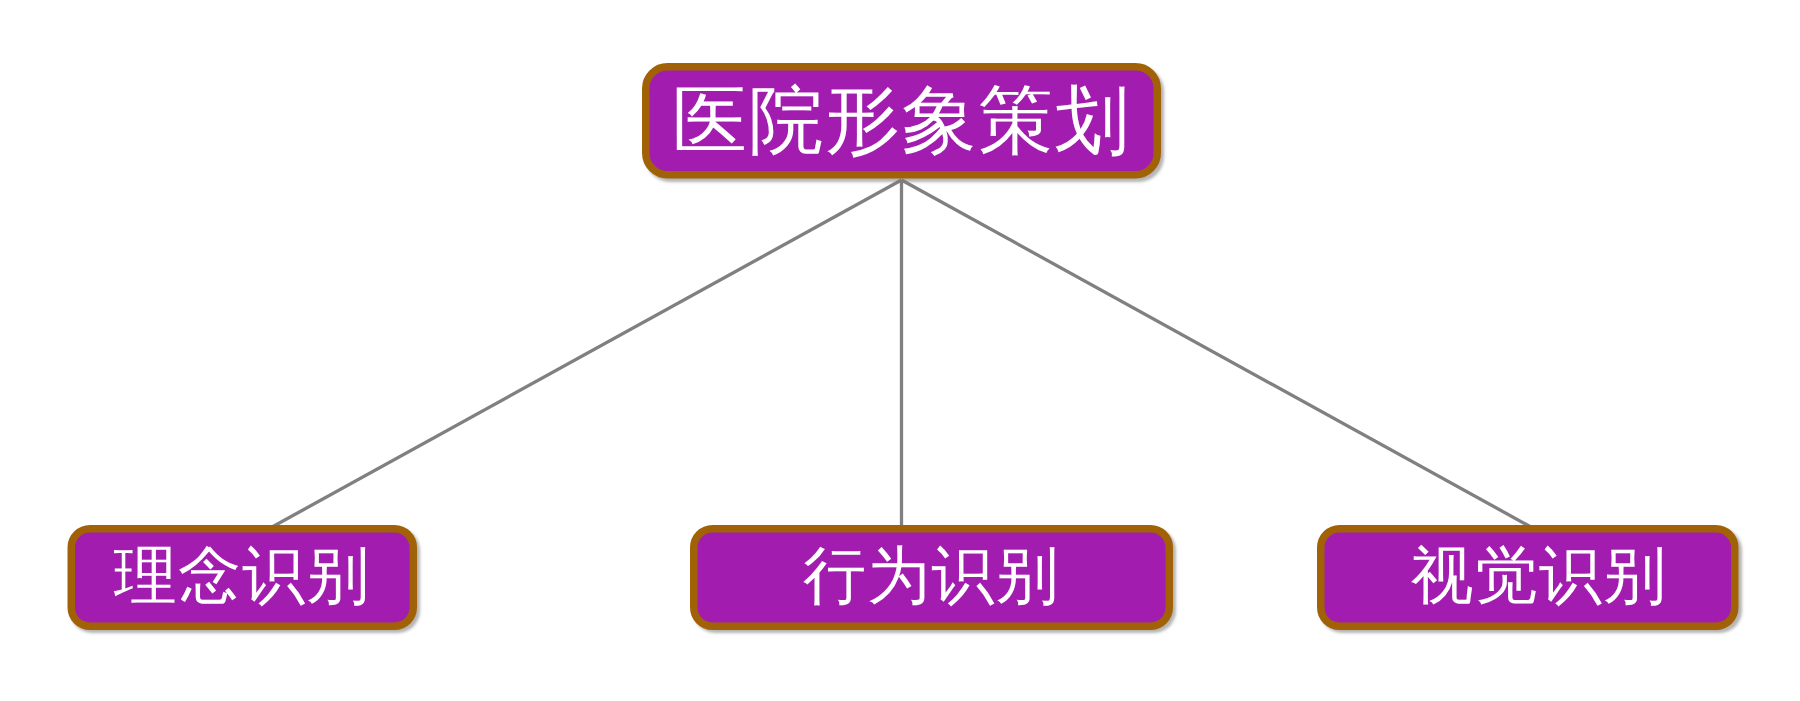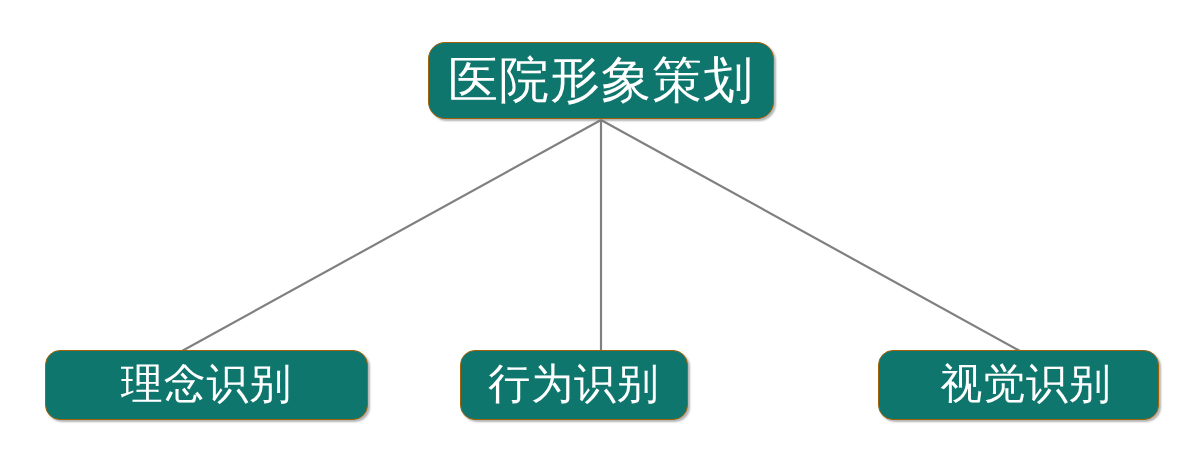--- a/index.html
+++ b/index.html
@@ -21,22 +21,22 @@
     position: absolute;
     left: 0;
     top: 0;
     width: 1200px;
     height: 467px;
     pointer-events: none;
   }
   .node {
     position: absolute;
     box-sizing: border-box;
-    background: #0f766e;
-    border: 1px solid #a16207;
+    background: #a21caf;
+    border: 5px solid #a16207;
     border-radius: 16px;
     display: flex;
     align-items: center;
     justify-content: center;
     color: #ffffff;
     box-shadow: 2px 2px 2px rgba(120,120,120,0.55);
     -webkit-font-smoothing: antialiased;
   }
   .node-label {
     display: block;
@@ -60,25 +60,25 @@
   .node-child {
     top: 350px;
     height: 70px;
     border-radius: 15px;
   }
   .node-child .node-label {
     font-size: 42px;
   }
   #node-child-0 {
     left: 45px;
-    width: 323px;
+    width: 233px;
   }
   #node-child-1 {
     left: 460px;
-    width: 228px;
+    width: 322px;
   }
   #node-child-2 {
     left: 878px;
     width: 281px;
     padding-left: 15px;
   }
 </style>
 </head>
 <body>
 

